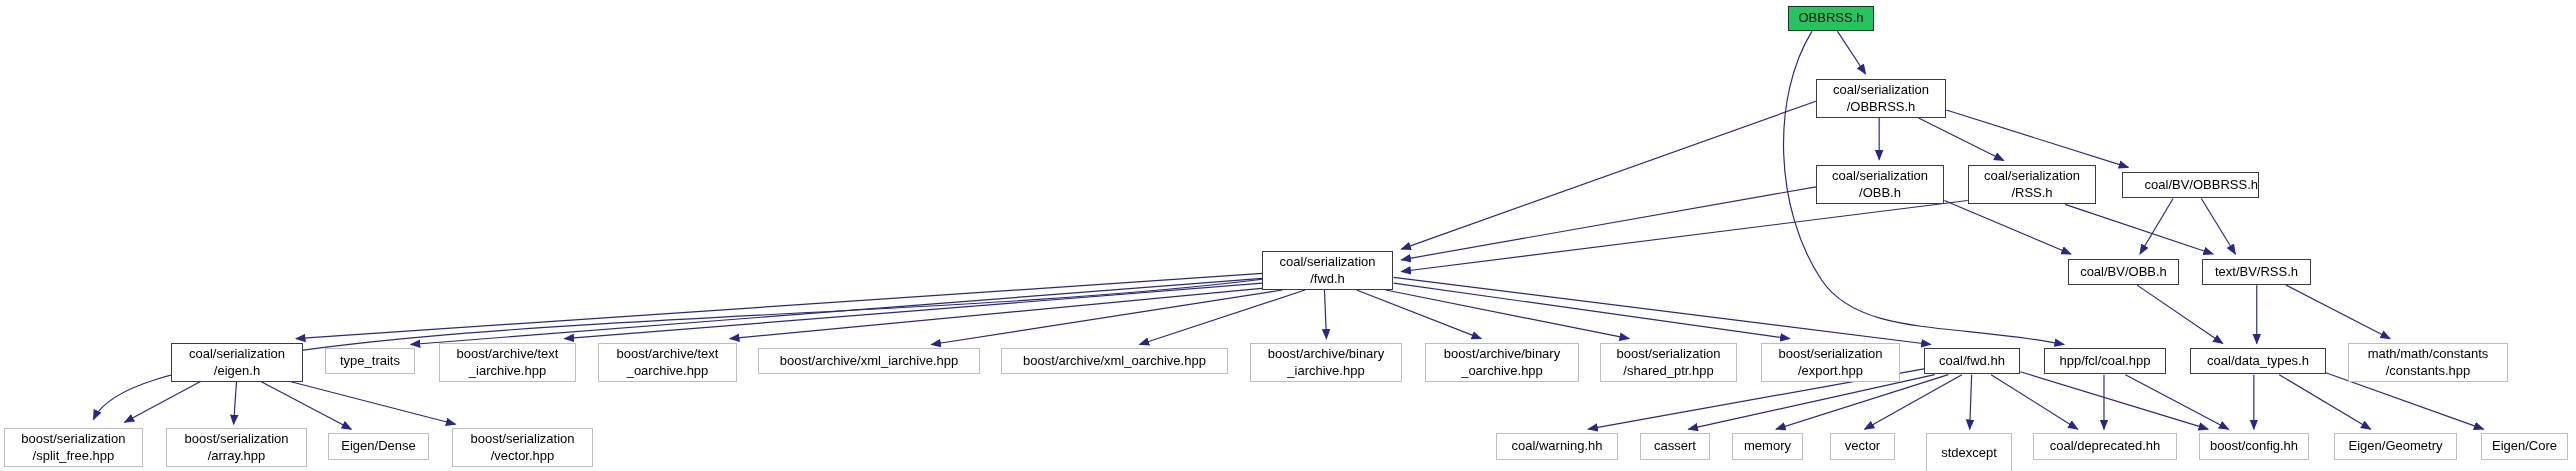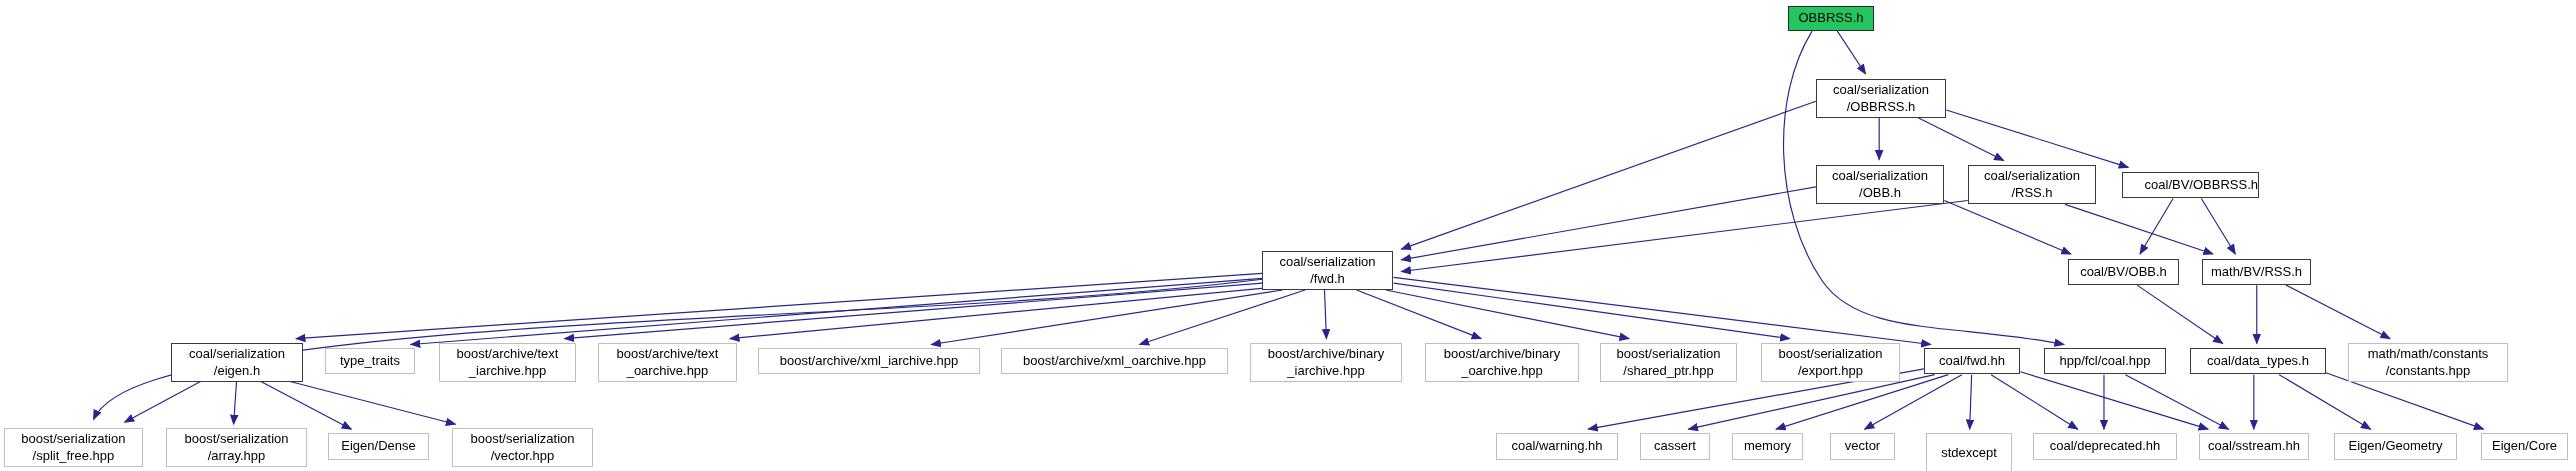--- a/index.html
+++ b/index.html
@@ -100,21 +100,21 @@
         <span>coal/serialization</span>
         <span>/RSS.h</span>
       </div>
       <div class="node coal" style="left: 2122px; top: 172px; width: 137px; height: 26px; align-items: flex-end;">
         <span>coal/BV/OBBRSS.h</span>
       </div>
       <div class="node coal" style="left: 2068px; top: 259px; width: 111px; height: 26px;">
         <span>coal/BV/OBB.h</span>
       </div>
       <div class="node coal" style="left: 2202px; top: 259px; width: 109px; height: 26px;">
-        <span>math/BV/RSS.h</span>
+        <span>text/BV/RSS.h</span>
       </div>
       <div class="node coal" style="left: 1262px; top: 251px; width: 131px; height: 39px;">
         <span>coal/serialization</span>
         <span>/fwd.h</span>
       </div>
       <div class="node coal" style="left: 171px; top: 343px; width: 132px; height: 39px;">
         <span>coal/serialization</span>
         <span>/eigen.h</span>
       </div>
       <div class="node ext" style="left: 325px; top: 348px; width: 90px; height: 26px;">
@@ -190,21 +190,21 @@
       <div class="node ext" style="left: 1830px; top: 433px; width: 65px; height: 27px;">
         <span>vector</span>
       </div>
       <div class="node ext" style="left: 1926px; top: 433px; width: 86px; height: 41px;">
         <span>stdexcept</span>
       </div>
       <div class="node ext" style="left: 2033px; top: 433px; width: 144px; height: 27px; text-align: center;">
         <span>coal/deprecated.hh</span>
       </div>
       <div class="node ext" style="left: 2199px; top: 433px; width: 110px; height: 27px;">
-        <span>coal/sstream.hh</span>
+        <span>boost/config.hh</span>
       </div>
       <div class="node ext" style="left: 2334px; top: 433px; width: 123px; height: 27px;">
         <span>Eigen/Geometry</span>
       </div>
       <div class="node ext" style="left: 2481px; top: 433px; width: 87px; height: 27px;">
         <span>Eigen/Core</span>
       </div>
     </div>
 </div>
 

